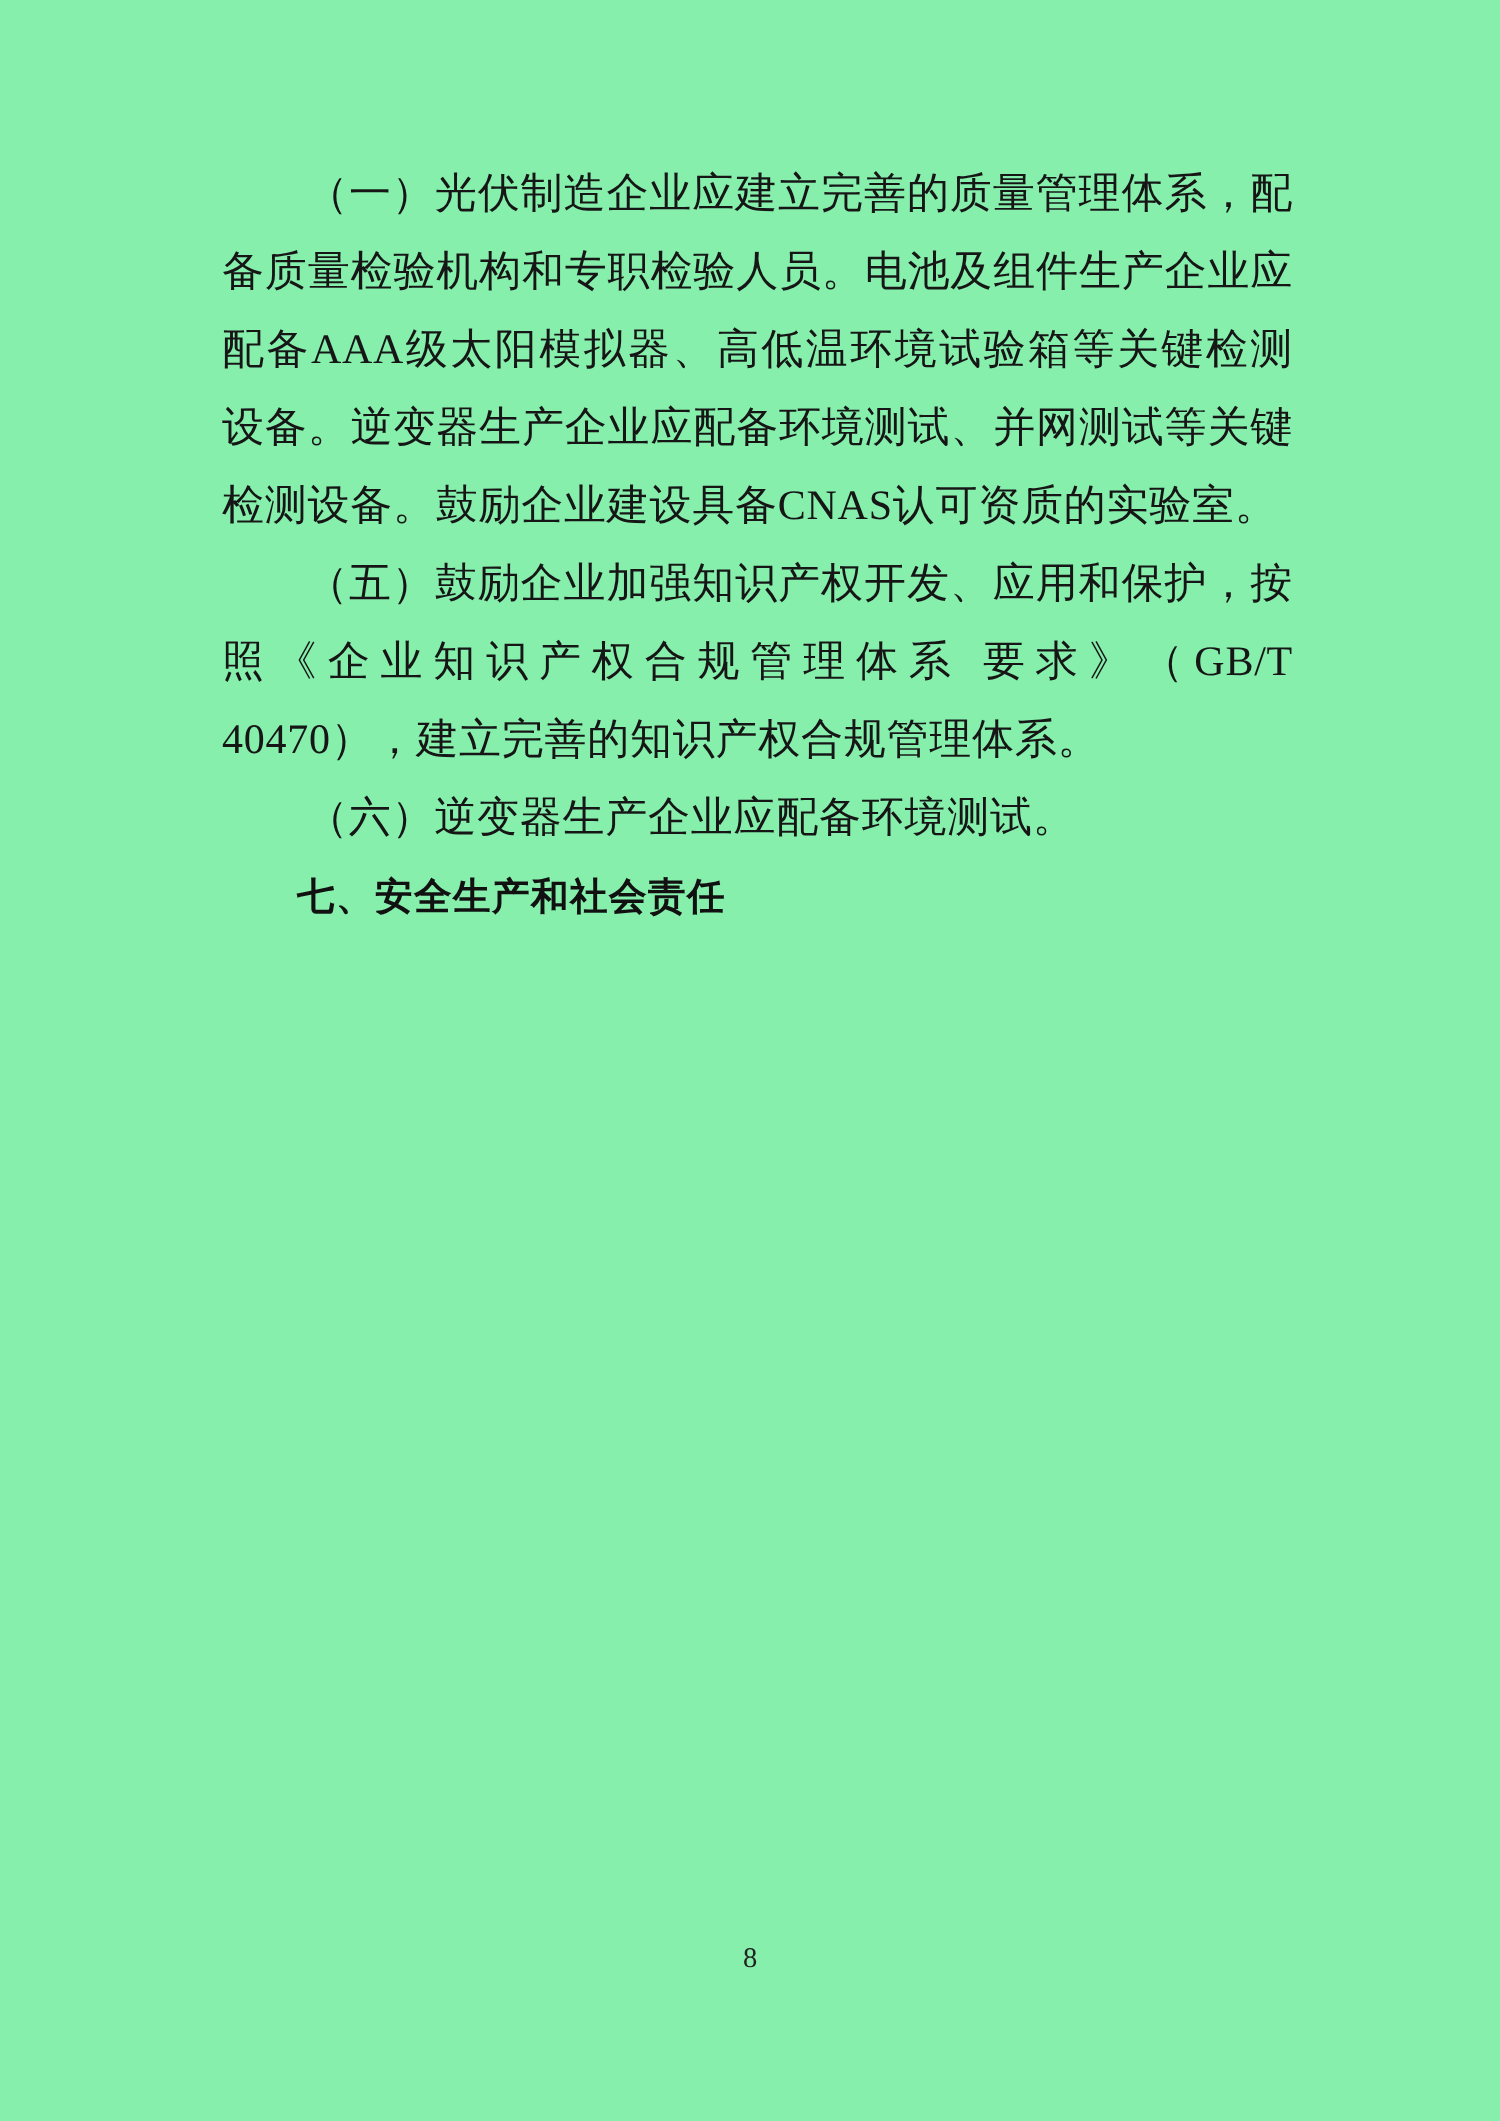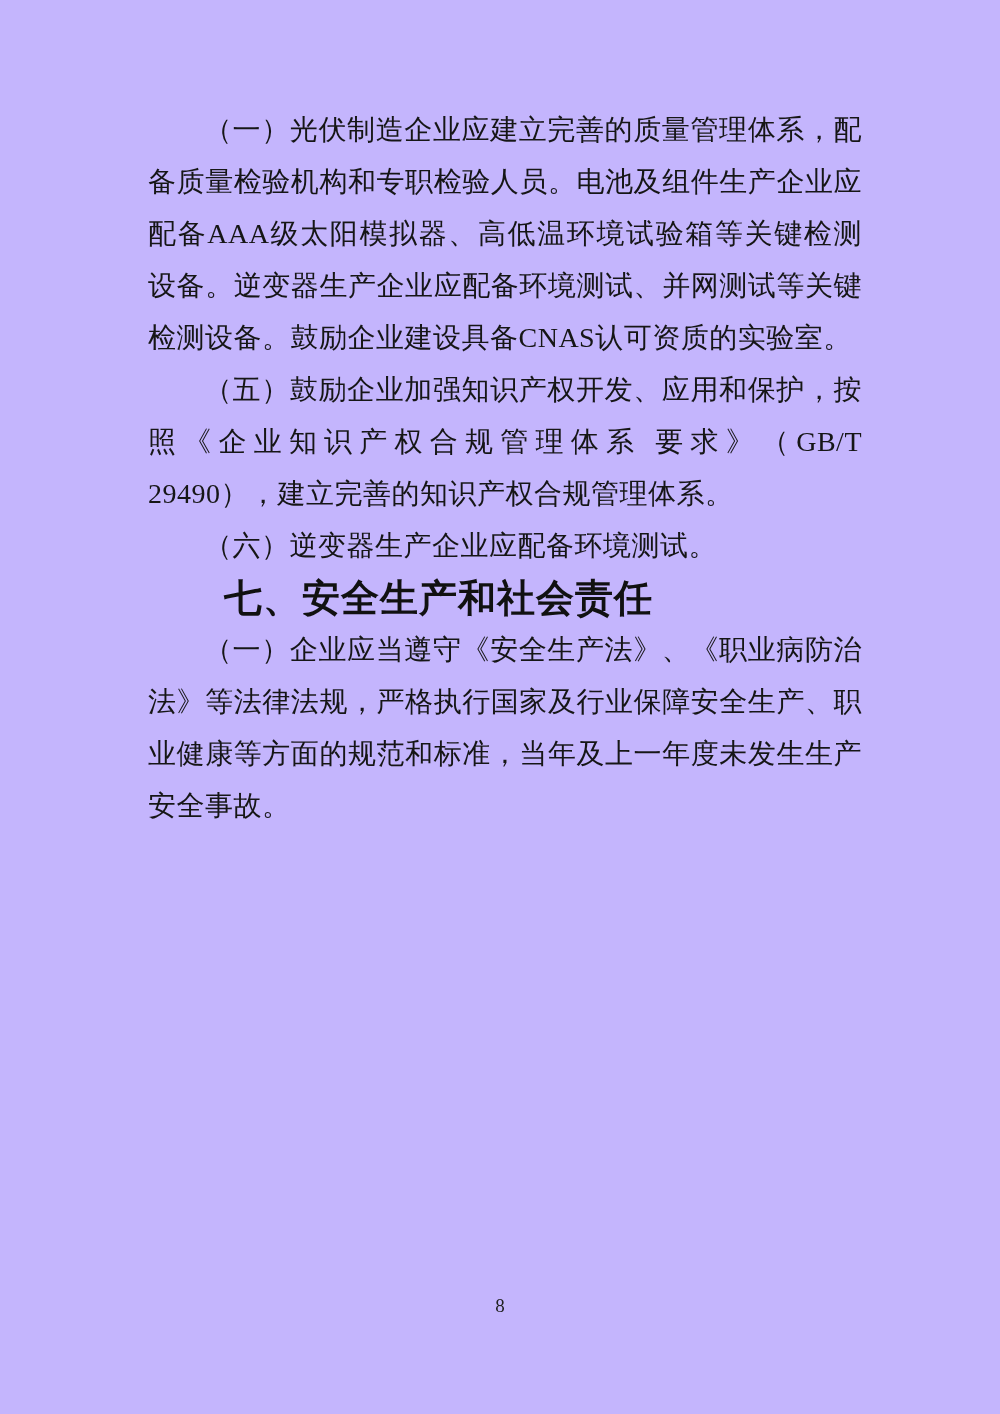--- a/index.html
+++ b/index.html
@@ -5,21 +5,21 @@
   html, body {
     margin: 0;
     padding: 0;
     background: #e8e8e8;
   }
   .page {
     position: relative;
     width: 1000px;
     height: 1414px;
     margin: 0 auto;
-    background: #c4b5fd;
+    background: #86efac;
     overflow: hidden;
     font-family: "Liberation Serif", "DejaVu Serif", serif;
     color: #161616;
   }
   .content {
     position: absolute;
     left: 148px;
     top: 104px;
     width: 714px;
     font-size: 28px;
@@ -30,21 +30,21 @@
   .content p {
     margin: 0;
     padding: 0;
     text-indent: 2em;
     letter-spacing: 0.5px;
   }
   .section-heading {
     margin: 0;
     padding: 0;
     text-indent: 2em;
-    font-size: 38px;
+    font-size: 25px;
     line-height: 52px;
     font-weight: 700;
     font-family: "Liberation Sans", "DejaVu Sans", sans-serif;
     letter-spacing: 1px;
     color: #111;
   }
   .page-number {
     position: absolute;
     top: 1294px;
     left: 0;
@@ -55,19 +55,18 @@
     color: #222;
     font-family: "Liberation Serif", "DejaVu Serif", serif;
   }
 </style>
 </head>
 <body>
 
 <div class="page">
   <div class="content">
     <p>（一）光伏制造企业应建立完善的质量管理体系，配备质量检验机构和专职检验人员。电池及组件生产企业应配备AAA级太阳模拟器、高低温环境试验箱等关键检测设备。逆变器生产企业应配备环境测试、并网测试等关键检测设备。鼓励企业建设具备CNAS认可资质的实验室。</p>
-    <p>（五）鼓励企业加强知识产权开发、应用和保护，按照《企业知识产权合规管理体系 要求》（GB/T 29490），建立完善的知识产权合规管理体系。</p>
+    <p>（五）鼓励企业加强知识产权开发、应用和保护，按照《企业知识产权合规管理体系 要求》（GB/T 40470），建立完善的知识产权合规管理体系。</p>
     <p>（六）逆变器生产企业应配备环境测试。</p>
     <h2 class="section-heading">七、安全生产和社会责任</h2>
-    <p>（一）企业应当遵守《安全生产法》、《职业病防治法》等法律法规，严格执行国家及行业保障安全生产、职业健康等方面的规范和标准，当年及上一年度未发生生产安全事故。</p>
   </div>
   <div class="page-number">8</div>
 </div>
 
 </body></html>

